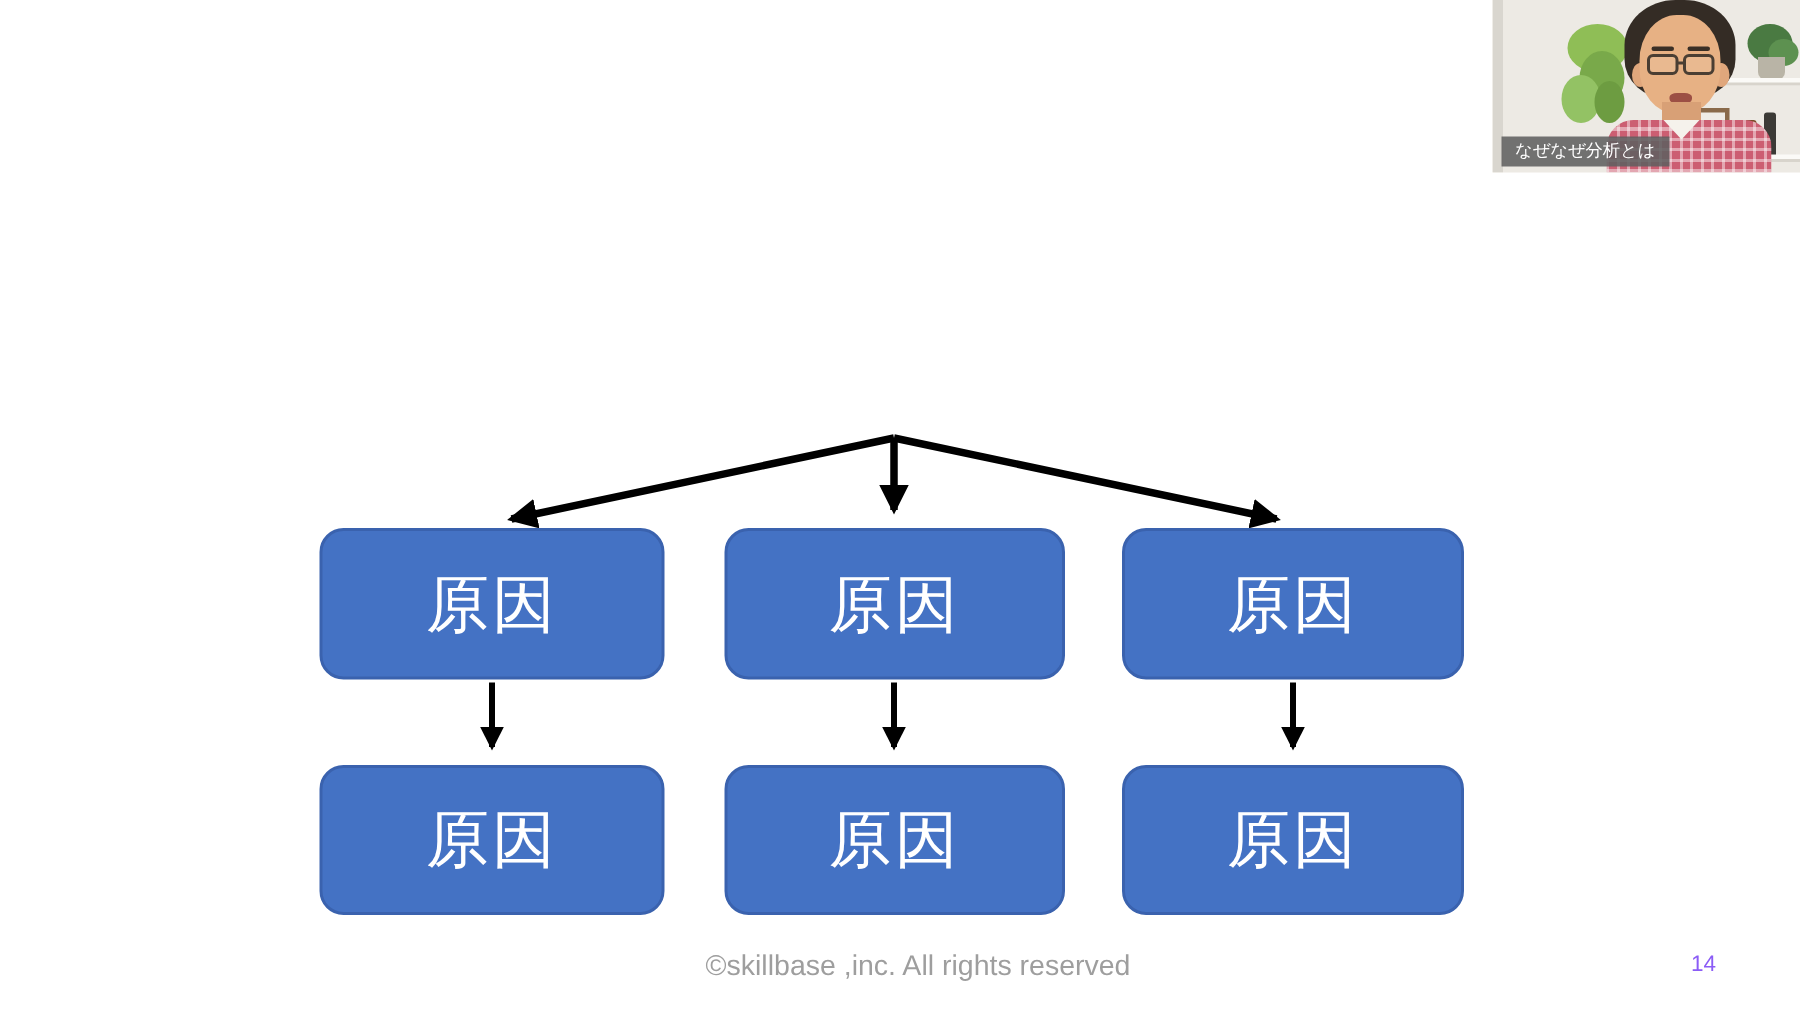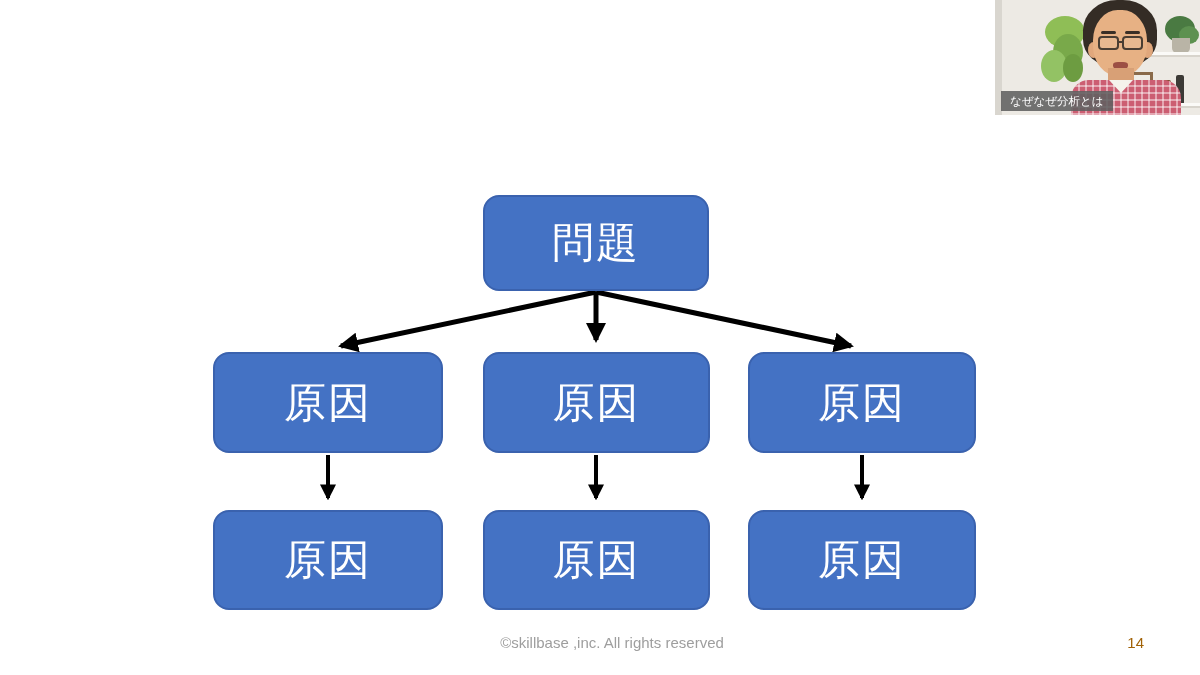--- a/index.html
+++ b/index.html
@@ -28,25 +28,25 @@
   .box-m1 { left:213px; top:352px; width:230px; height:101px; }
   .box-m2 { left:483px; top:352px; width:227px; height:101px; }
   .box-m3 { left:748px; top:352px; width:228px; height:101px; }
   .box-b1 { left:213px; top:510px; width:230px; height:100px; }
   .box-b2 { left:483px; top:510px; width:227px; height:100px; }
   .box-b3 { left:748px; top:510px; width:228px; height:100px; }
 
   
   .footer-copyright {
     position:absolute; left:0; top:634px; width:1180px; text-align:center;
-    color:#9e9e9e; font-size:15px;padding-left:44px;
+    color:#9e9e9e; font-size:19px;padding-left:44px;
   }
   .footer-page {
     position:absolute; top:634px; right:56px;
-    color:#a16207; font-size:15px;
+    color:#8b5cf6; font-size:15px;
   }
 
   
   .webcam {
     position:absolute; top:0; right:0; width:205px; height:115px;
     background:#edeae4; overflow:hidden; z-index:10;
   }
   .webcam .wall-strip { position:absolute; left:0; top:0; width:7px; height:115px; background:#d9d6cf; }
 
   .webcam .blob { position:absolute; border-radius:50%; }
@@ -119,23 +119,20 @@
       </marker>
     </defs>
     <line x1="596" y1="292" x2="341" y2="346" stroke="#000000" stroke-width="5" marker-end="url(#ah)"></line>
     <line x1="596" y1="292" x2="596" y2="340" stroke="#000000" stroke-width="5" marker-end="url(#ah)"></line>
     <line x1="596" y1="292" x2="851" y2="346" stroke="#000000" stroke-width="5" marker-end="url(#ah)"></line>
     <line x1="328" y1="455" x2="328" y2="498" stroke="#000000" stroke-width="4" marker-end="url(#ah)"></line>
     <line x1="596" y1="455" x2="596" y2="498" stroke="#000000" stroke-width="4" marker-end="url(#ah)"></line>
     <line x1="862" y1="455" x2="862" y2="498" stroke="#000000" stroke-width="4" marker-end="url(#ah)"></line>
   </svg>
 
-  <div class="box box-problem">
-    <span>問題</span>
-  </div>
   <div class="box box-m1">
     <span>原因</span>
   </div>
   <div class="box box-m2">
     <span>原因</span>
   </div>
   <div class="box box-m3">
     <span>原因</span>
   </div>
   <div class="box box-b1">

